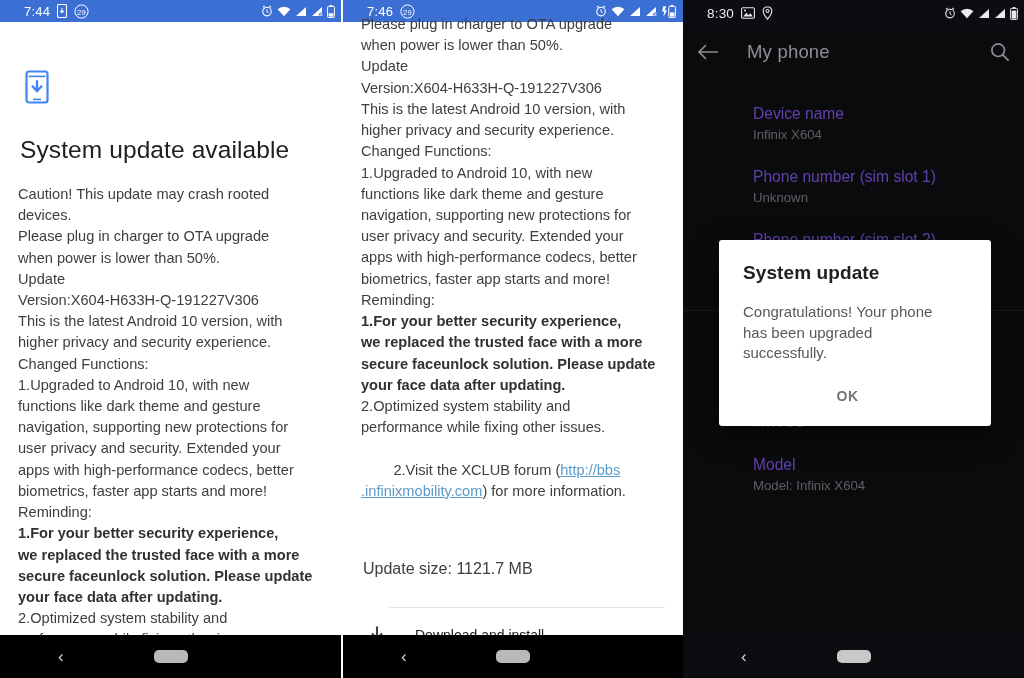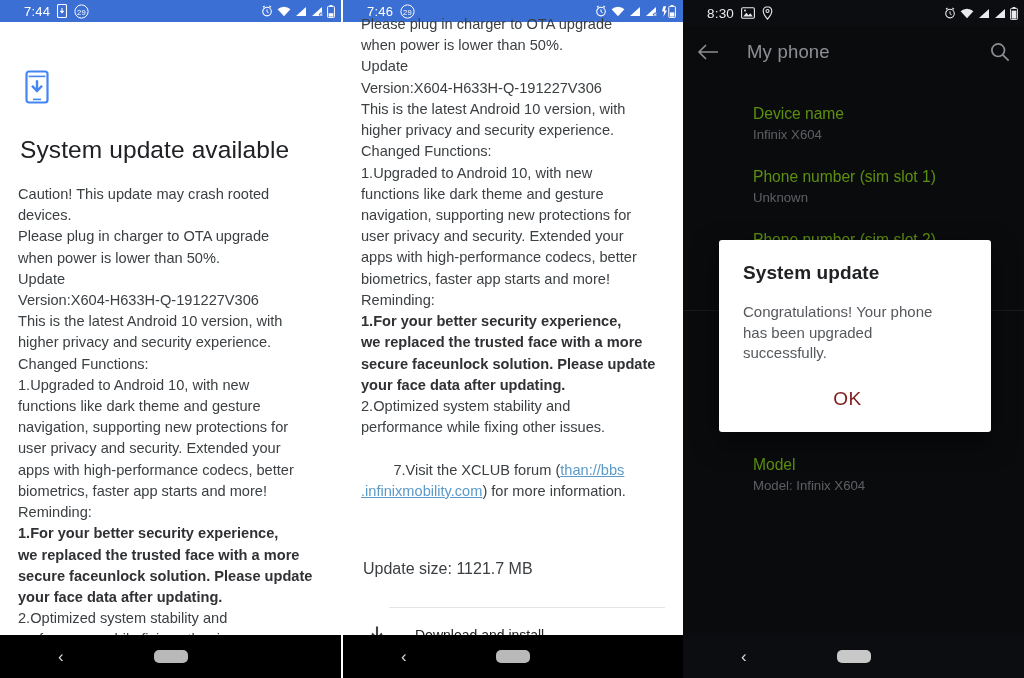--- a/index.html
+++ b/index.html
@@ -60,37 +60,37 @@
     display: flex; align-items: center; height: 52px;
     padding: 0 14px; color: #c9ccd1; background: #0f1114;
   }
   .appbar-title {
     font-size: 18.5px; font-weight: 400; color: #c9ccd1;
     margin-left: 28px; letter-spacing: .2px;
   }
   .appbar .spacer { flex: 1; }
   .settings-list { padding: 14px 0 0 0; }
   .s-item { padding: 11px 20px 11px 70px; }
-  .s-title { font-size: 15.6px; color: #84cc16; font-weight: 400; line-height: 1.35; }
+  .s-title { font-size: 15.6px; color: #8b5cf6; font-weight: 400; line-height: 1.35; }
   .s-sub { font-size: 13.2px; color: #85888d; margin-top: 2px; line-height: 1.35; }
   .s-div { height: 1px; background: #23262b; margin: 6px 0 6px 0; }
 
   
   .scrim { position: absolute; inset: 26px 0 0 0; background: rgba(0,0,0,.30); }
   .dialog {
     position: absolute; left: 36px; top: 240px; width: 272px;
     background: #fff; border-radius: 3px;
     box-shadow: 0 10px 26px rgba(0,0,0,.55);
     padding: 22px 39px 10px 24px;
   }
   .dlg-title { font-size: 19px; font-weight: 700; color: #202124; letter-spacing: .1px; }
   .dlg-msg { margin-top: 18px; font-size: 15px; color: #55585d; line-height: 1.37; }
   .dlg-actions { display: flex; justify-content: center; padding: 24px 0 12px 0; }
   .dlg-btn {
-    font-size: 19px; font-weight: 400; color: #7f1d1d;
+    font-size: 14px; font-weight: 700; color: #737373;
     background: none; border: 0; letter-spacing: .6px; cursor: pointer;
     font-family: "Liberation Sans", sans-serif;
   }
 
   
   .navbar {
     position: absolute; left: 0; right: 0; bottom: 0; height: 43px;
     background: #000; display: flex; align-items: center;
   }
   .p3 .navbar { background: #0b0d10; }
@@ -220,21 +220,21 @@
               <rect x="7.8" y="1.4" width="6.6" height="11.2" rx=".8" fill="none" stroke="#fff" stroke-width="1"></rect>
               <rect x="8.9" y="7.4" width="4.4" height="4.2" fill="#fff"></rect>
             </svg>
         </span>
       </div>
     </div>
 
     <div class="content">
       <div class="body-text" id="p2body"><span>Please plug in charger to OTA upgrade</span><br><span>when power is lower than 50%.</span><br><span>Update</span><br><span>Version:X604-H633H-Q-191227V306</span><br><span>This is the latest Android 10 version, with</span><br><span>higher privacy and security experience.</span><br><span>Changed Functions:</span><br><span>1.Upgraded to Android 10, with new</span><br><span>functions like dark theme and gesture</span><br><span>navigation, supporting new protections for</span><br><span>user privacy and security. Extended your</span><br><span>apps with high-performance codecs, better</span><br><span>biometrics, faster app starts and more!</span><br><span>Reminding:</span><br><b>1.For your better security experience,</b><br><b>we replaced the trusted face with a more</b><br><b>secure faceunlock solution. Please update</b><br><b>your face data after updating.</b><br><span>2.Optimized system stability and</span><br><span>performance while fixing other issues.</span><br></div>
       <div class="body-text">
-        <span>7.Visit the XCLUB forum (</span><a class="link" href="#">than://bbs</a><br><a class="link" href="#">.infinixmobility.com</a><span>) for more information.</span>
+        <span>2.Visit the XCLUB forum (</span><a class="link" href="#">http://bbs</a><br><a class="link" href="#">.infinixmobility.com</a><span>) for more information.</span>
       </div>
       <div class="update-size">Update size: 1121.7 MB</div>
       <div class="hr"></div>
       <div class="dl-row">
         <span class="ico">
           <svg width="20" height="21" viewBox="0 0 20 21">
               <path d="M10 1.5v11M5 8.4l5 5 5-5" fill="none" stroke="#3c4043" stroke-width="2.1"></path>
               <line x1="3.4" y1="18.6" x2="16.6" y2="18.6" stroke="#3c4043" stroke-width="2.1"></line>
             </svg>
         </span>

